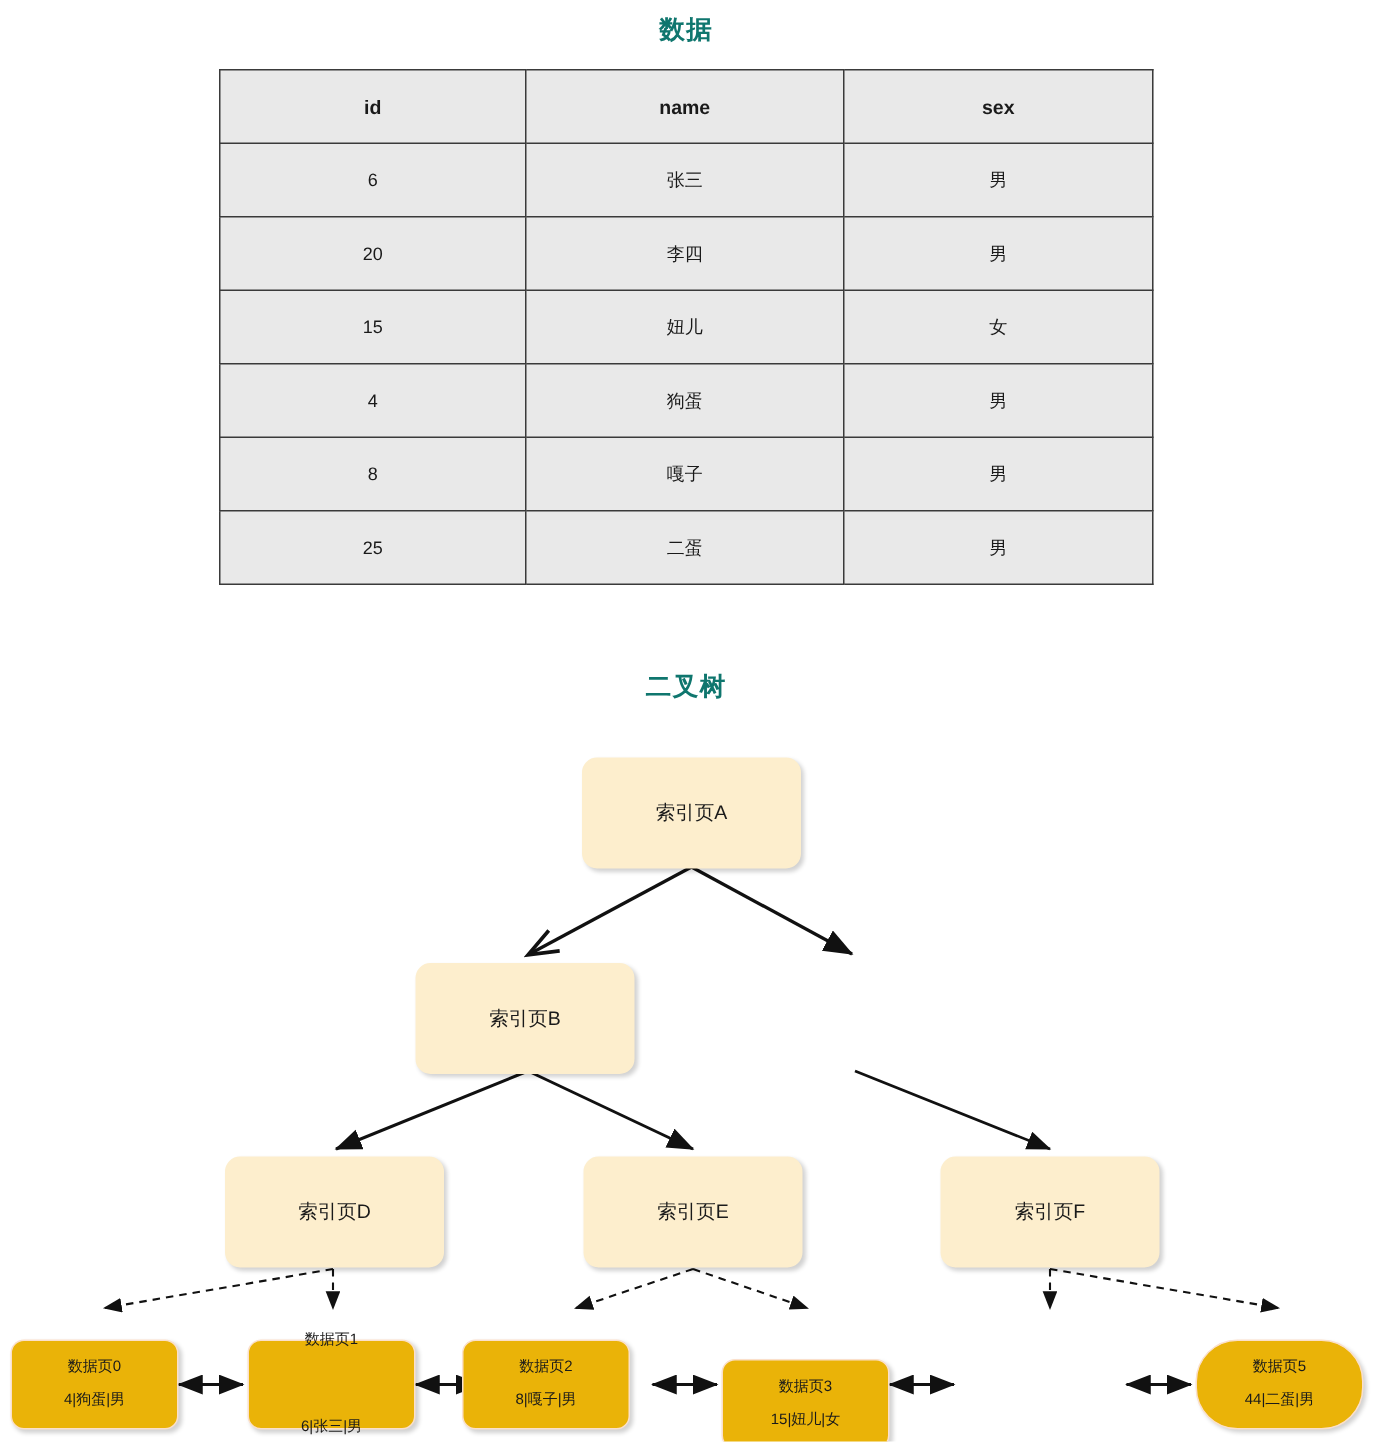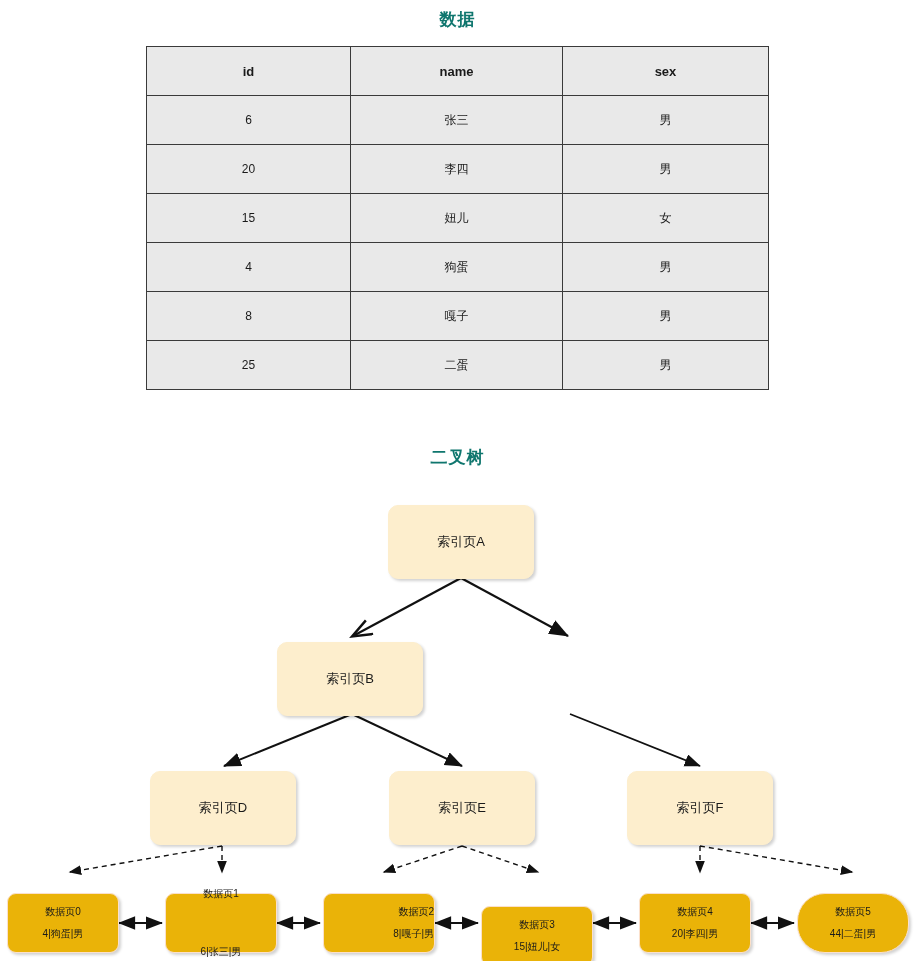--- a/index.html
+++ b/index.html
@@ -265,33 +265,29 @@
   <div class="node data-node" style="left:7px; top:413px;">
     <span class="dn-title">数据页0</span>
     <span class="dn-row">4|狗蛋|男</span>
   </div>
 
   <div class="node data-node" style="left:165px; top:413px;gap:36px;">
     <span class="dn-title">数据页1</span>
     <span class="dn-row">6|张三|男</span>
   </div>
 
-  <div class="node data-node" style="left:323px; top:413px;align-items:flex-end;">
+  <div class="node data-node" style="left:308px; top:413px;">
     <span class="dn-title">数据页2</span>
     <span class="dn-row">8|嘎子|男</span>
   </div>
 
   <div class="node data-node" style="left:481px; top:426px;">
     <span class="dn-title">数据页3</span>
     <span class="dn-row">15|妞儿|女</span>
   </div>
 
-  <div class="node data-node" style="left:639px; top:413px;">
-    <span class="dn-title">数据页4</span>
-    <span class="dn-row">20|李四|男</span>
-  </div>
 
   <div class="node data-node" style="left:797px; top:413px;border-radius:28px;">
     <span class="dn-title">数据页5</span>
     <span class="dn-row">44|二蛋|男</span>
   </div>
 
 </div>
 
 </body></html>

